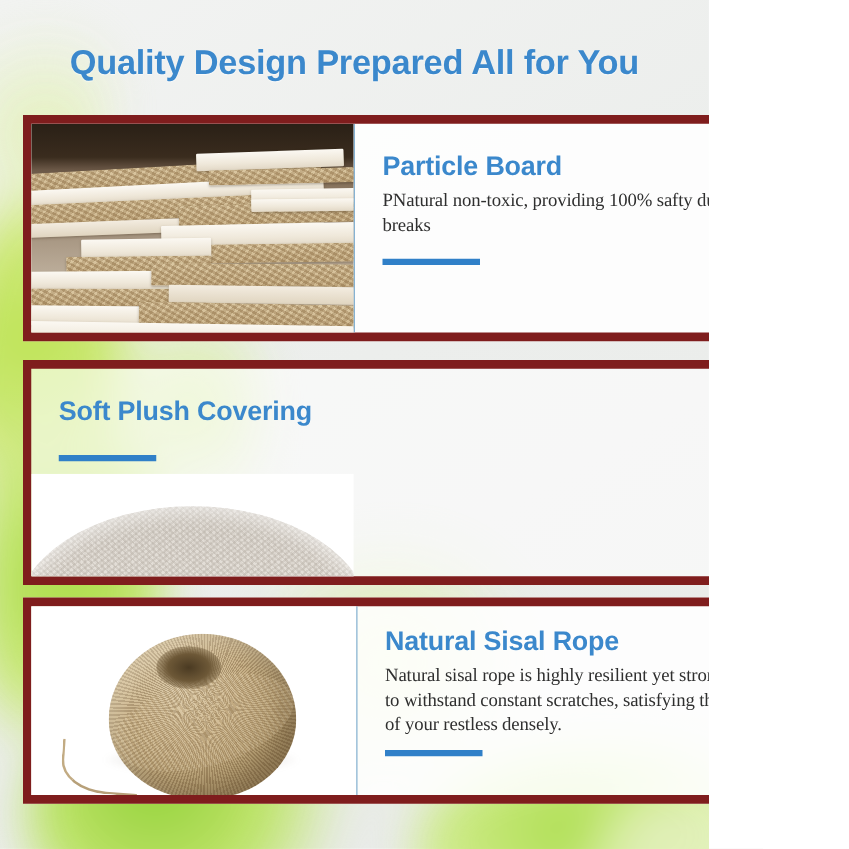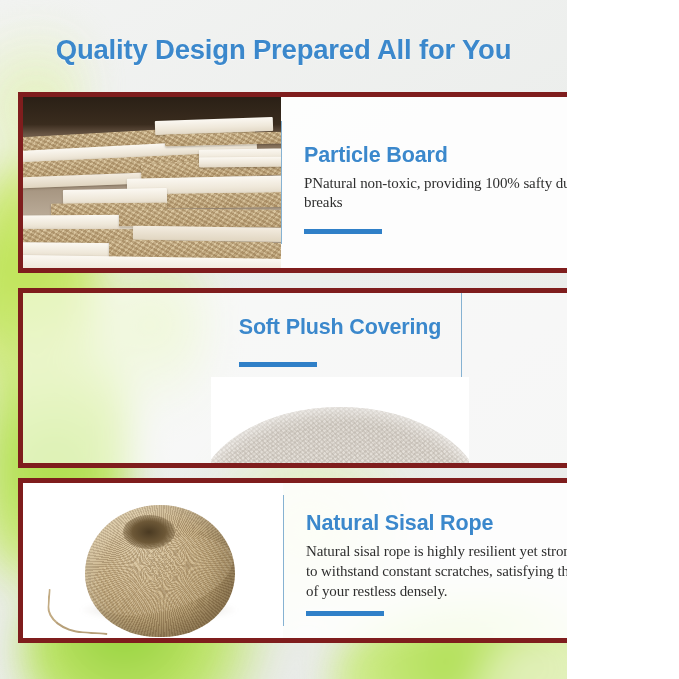--- a/index.html
+++ b/index.html
@@ -63,24 +63,23 @@
     font-weight: bold;
     letter-spacing: -0.2px;
     color: #3b88cc;
     text-shadow: 0 1px 1px rgba(255,255,255,.7);
   }
 
   
   .card {
     position: absolute;
     display: flex;
-    border: 5px solid #7f1d1d;
+    border: 7px solid #7f1d1d;
     background: rgba(255,255,255,0.88);
     overflow: hidden;
-    align-items: center;
   }
   .card.translucent { background: rgba(255,255,255,0.58); }
 
   .card-img {
     position: relative;
     overflow: hidden;
     flex: none;
   }
   .card-body {
     position: relative;

